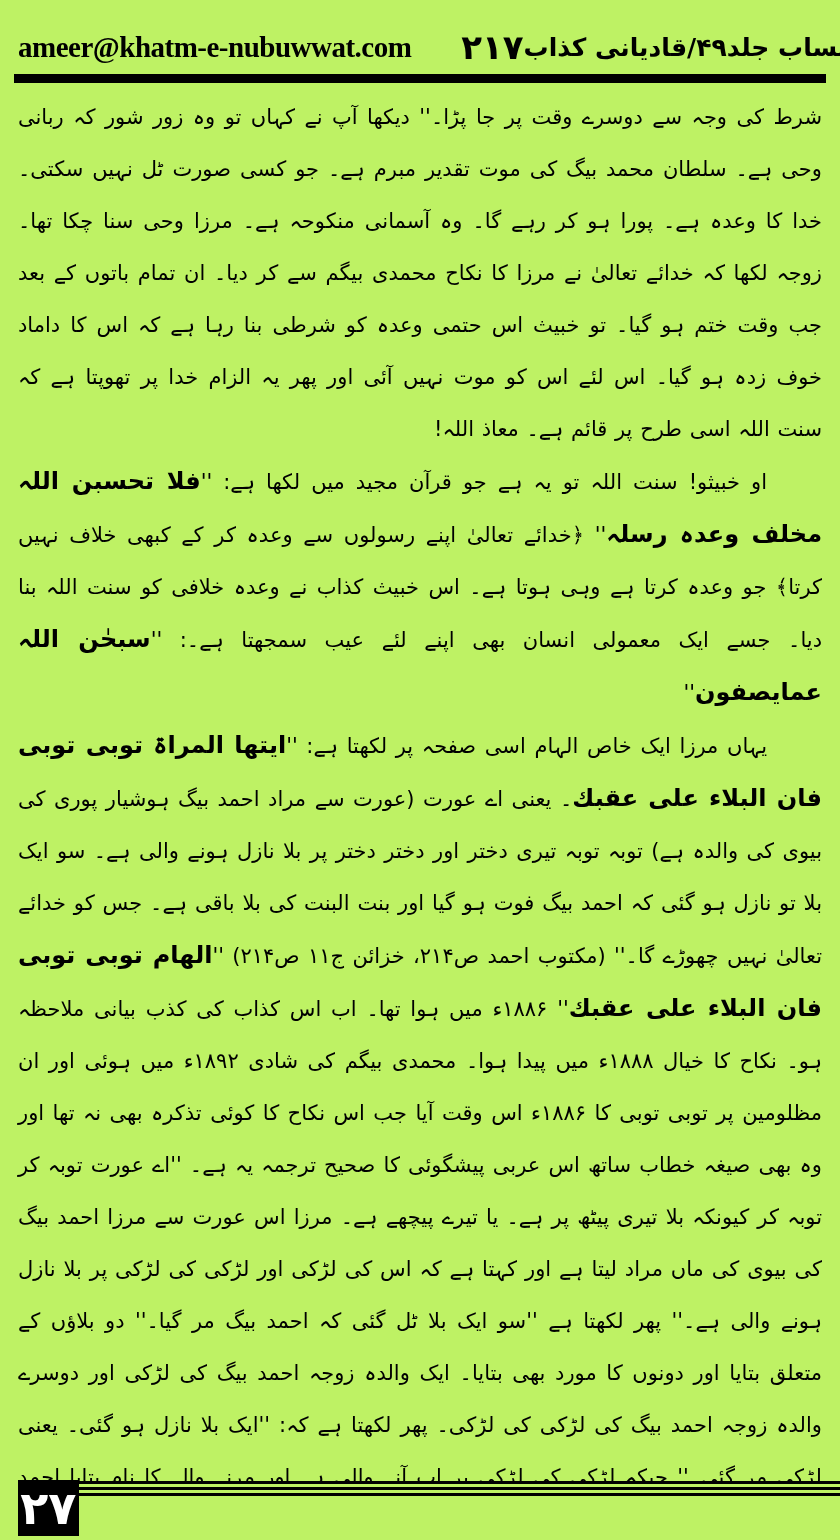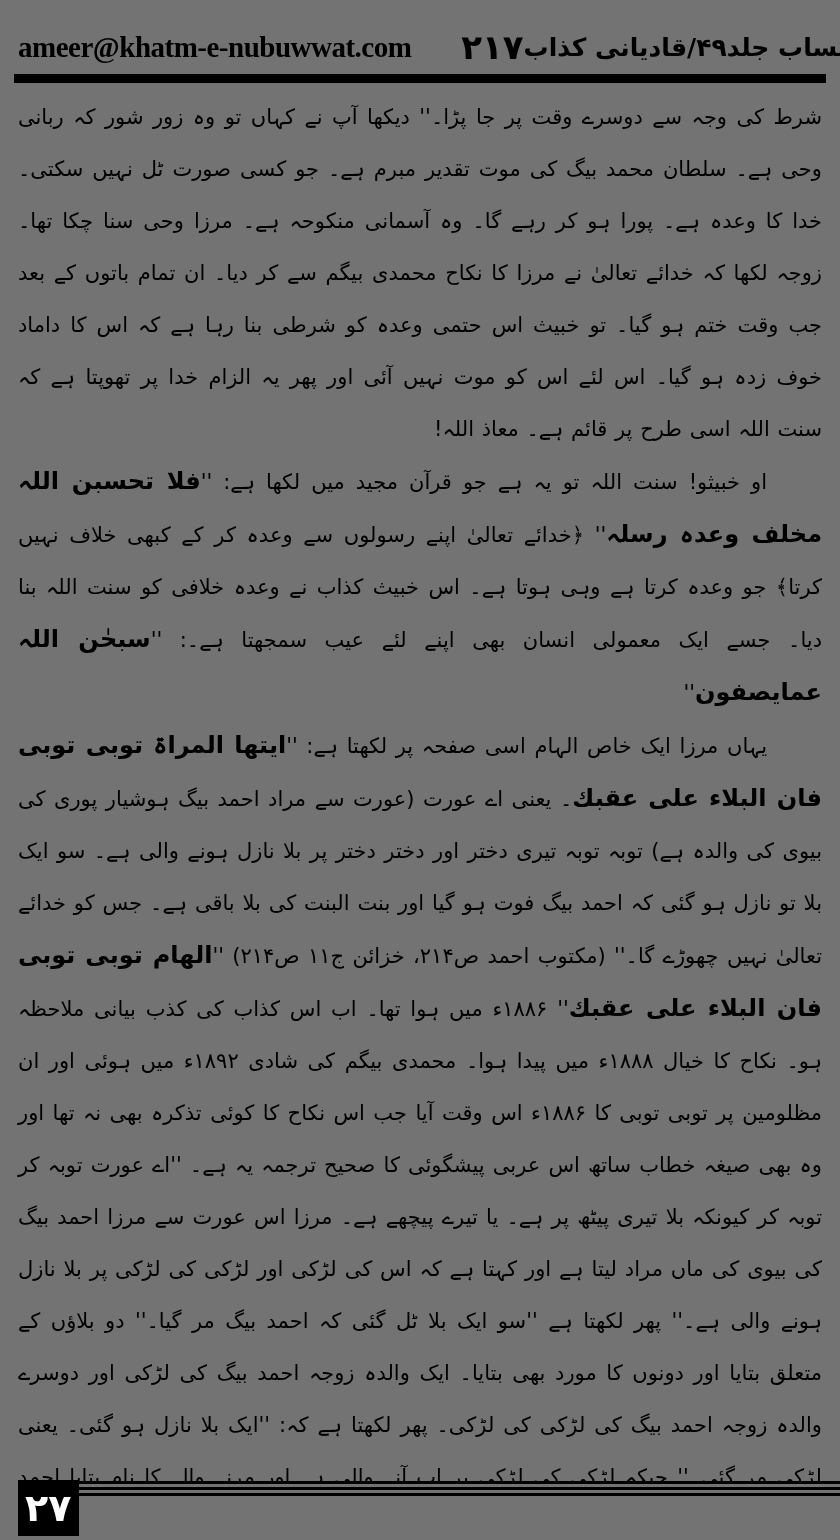--- a/index.html
+++ b/index.html
@@ -1,21 +1,21 @@
 <!DOCTYPE html>
 <html lang="ur"><head>
 <meta charset="utf-8">
 <style>
   html, body { margin: 0; padding: 0; background: #e8e8e8; }
   .page {
     position: relative;
     width: 840px;
     height: 1540px;
     margin: 0 auto;
-    background: #737373;
+    background: #bef264;
     color: #000;
     overflow: hidden;
     font-family: "DejaVu Sans", sans-serif;
   }
 
   
   .header {
     display: flex;
     align-items: flex-end;
     justify-content: space-between;
@@ -80,21 +80,21 @@
   }
   .footer-pagebox {
     width: 82px;
     margin-left: 18px;
     background: #000;
     color: #fff;
     display: flex;
     align-items: center;
     justify-content: center;
     font-weight: bold;
-    font-size: 38px;
+    font-size: 46px;
     line-height: 1;
   }
   .footer-right { flex: 1; display: flex; flex-direction: column; }
   .footer-rules { padding-top: 1px; }
   .footer-rules .rule { height: 3px; background: #000; margin-bottom: 3px; }
   .footer-linkbar {
     flex: 1;
     background: #000;
     color: #fff;
     display: flex;

